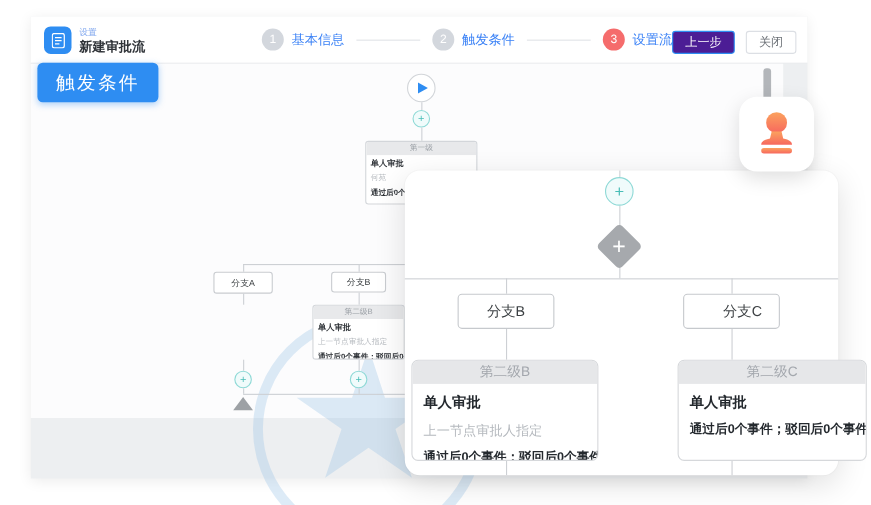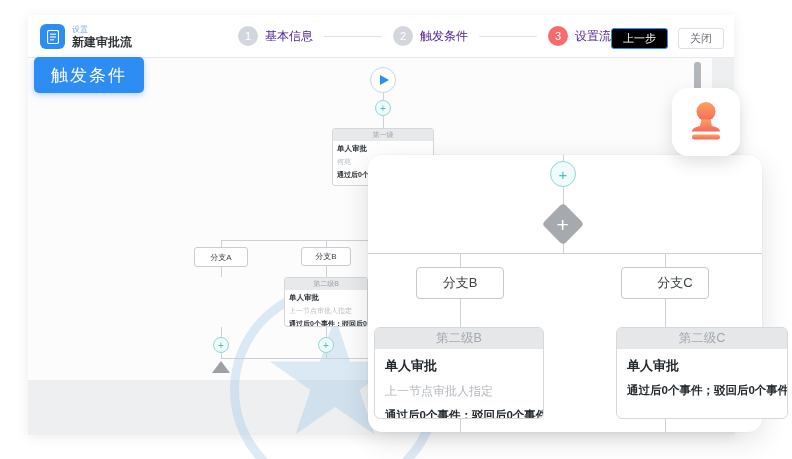--- a/index.html
+++ b/index.html
@@ -17,27 +17,27 @@
     display:flex; align-items:center; justify-content:center; }
   .app-ident .txt { margin-left:7px; }
   .crumb { font-size:8px; color:#7fa6ee; line-height:10px; }
   .title { font-size:12px; font-weight:bold; color:#2f3338; line-height:14px; }
 
   .steps { position:absolute; left:210px; top:11px; display:flex; align-items:center; }
   .step { display:flex; align-items:center; cursor:pointer; }
   .step-circle { width:20px; height:20px; border-radius:50%; background:#d3d7dd; color:#fff;
     font-size:11px; display:flex; align-items:center; justify-content:center; }
   .step.active .step-circle { background:#f56c6c; }
-  .step-label { font-size:12px; color:#4c1d95; margin-left:7px; }
+  .step-label { font-size:12px; color:#3b82f6; margin-left:7px; }
   .step-line { width:58px; height:1px; background:#e0e3e7; margin:0 11px; }
 
   .topbar-actions { position:absolute; right:10px; top:13px; display:flex; }
   .btn { height:21px; font-size:11px; border-radius:3px; padding:0 11px; cursor:pointer;
     font-family:inherit; display:flex; align-items:center; }
-  .btn-primary { background:#000000; border:1px solid #2e8df2; color:#fff; margin-right:10px; }
+  .btn-primary { background:#4c1d95; border:1px solid #2e8df2; color:#fff; margin-right:10px; }
   .btn-plain { background:#fff; border:1px solid #dcdfe4; color:#6b7076; }
 
   
   .canvas { position:absolute; left:0; top:43px; width:684px; height:322px; background:#fcfcfd; }
   .vline { position:absolute; width:1px; background:#cdd0d4; z-index:3; }
   .hline { position:absolute; height:1px; background:#cdd0d4; z-index:3; }
 
   .start-node { position:absolute; left:342px; top:9px; width:26px; height:26px; z-index:3;
     border:1px solid #d2d5d9; border-radius:50%; background:#fff;
     display:flex; align-items:center; justify-content:center; }

